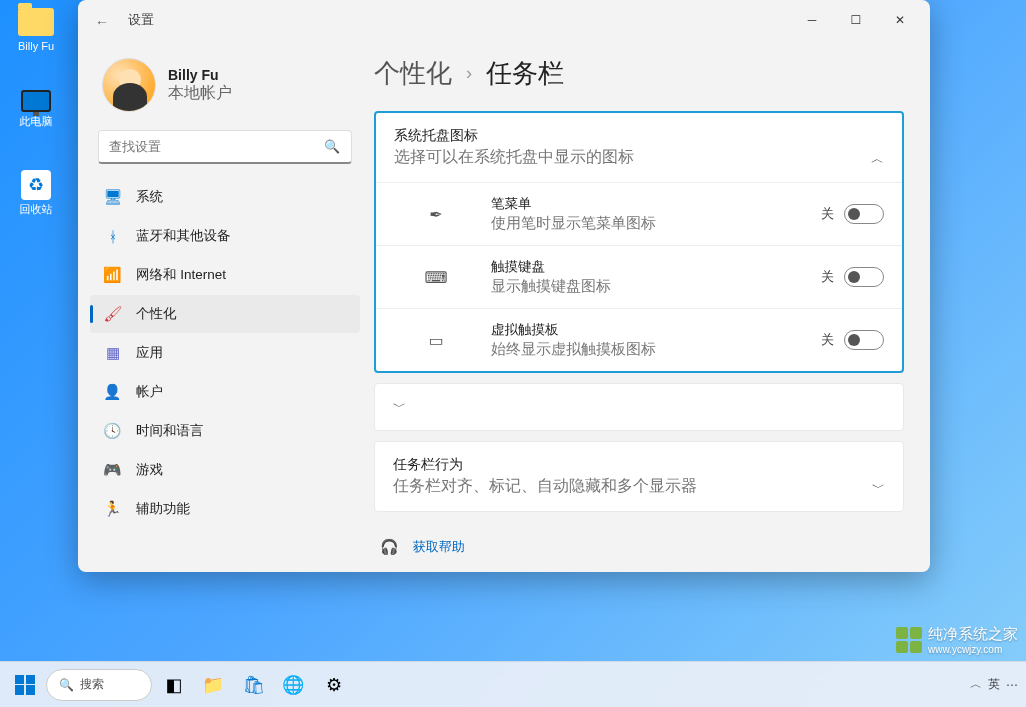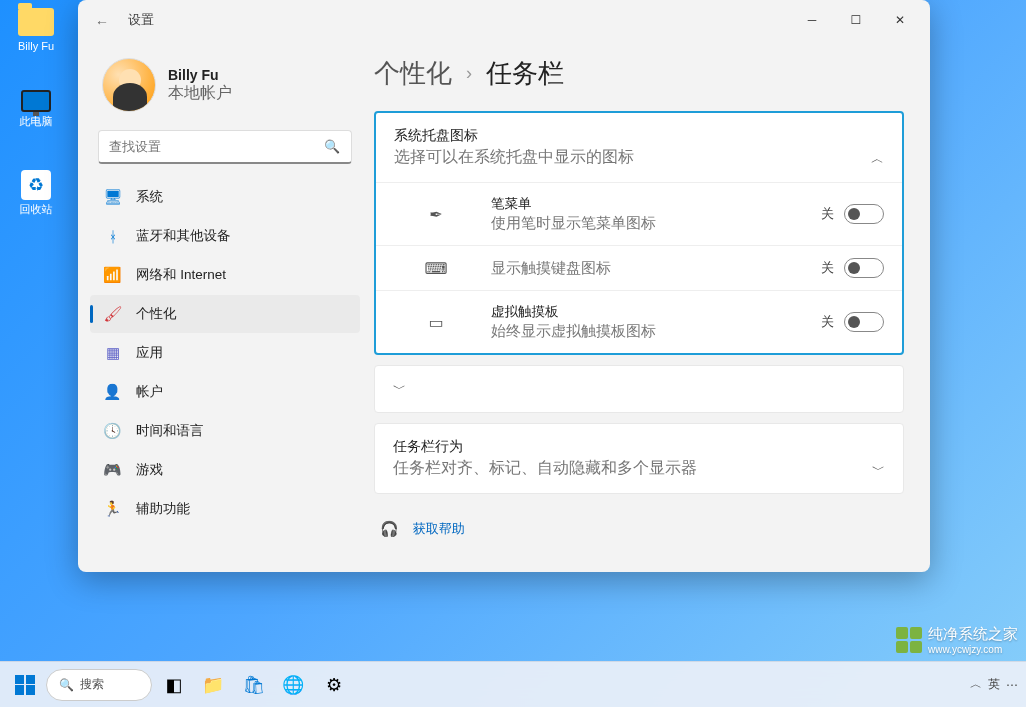--- a/index.html
+++ b/index.html
@@ -184,20 +184,21 @@
     <div class="titles">
       <div class="t">笔菜单</div>
       <div class="s">使用笔时显示笔菜单图标</div>
     </div>
     <span class="toggle-state">关</span>
     <div class="toggle"></div>
             </div>
             <div class="toggle-row">
     <span class="ico">⌨</span>
     <div class="titles">
+      <div class="t">触摸键盘</div>
       <div class="s">显示触摸键盘图标</div>
     </div>
     <span class="toggle-state">关</span>
     <div class="toggle"></div>
             </div>
             <div class="toggle-row">
     <span class="ico">▭</span>
     <div class="titles">
       <div class="t">虚拟触摸板</div>
       <div class="s">始终显示虚拟触摸板图标</div>

